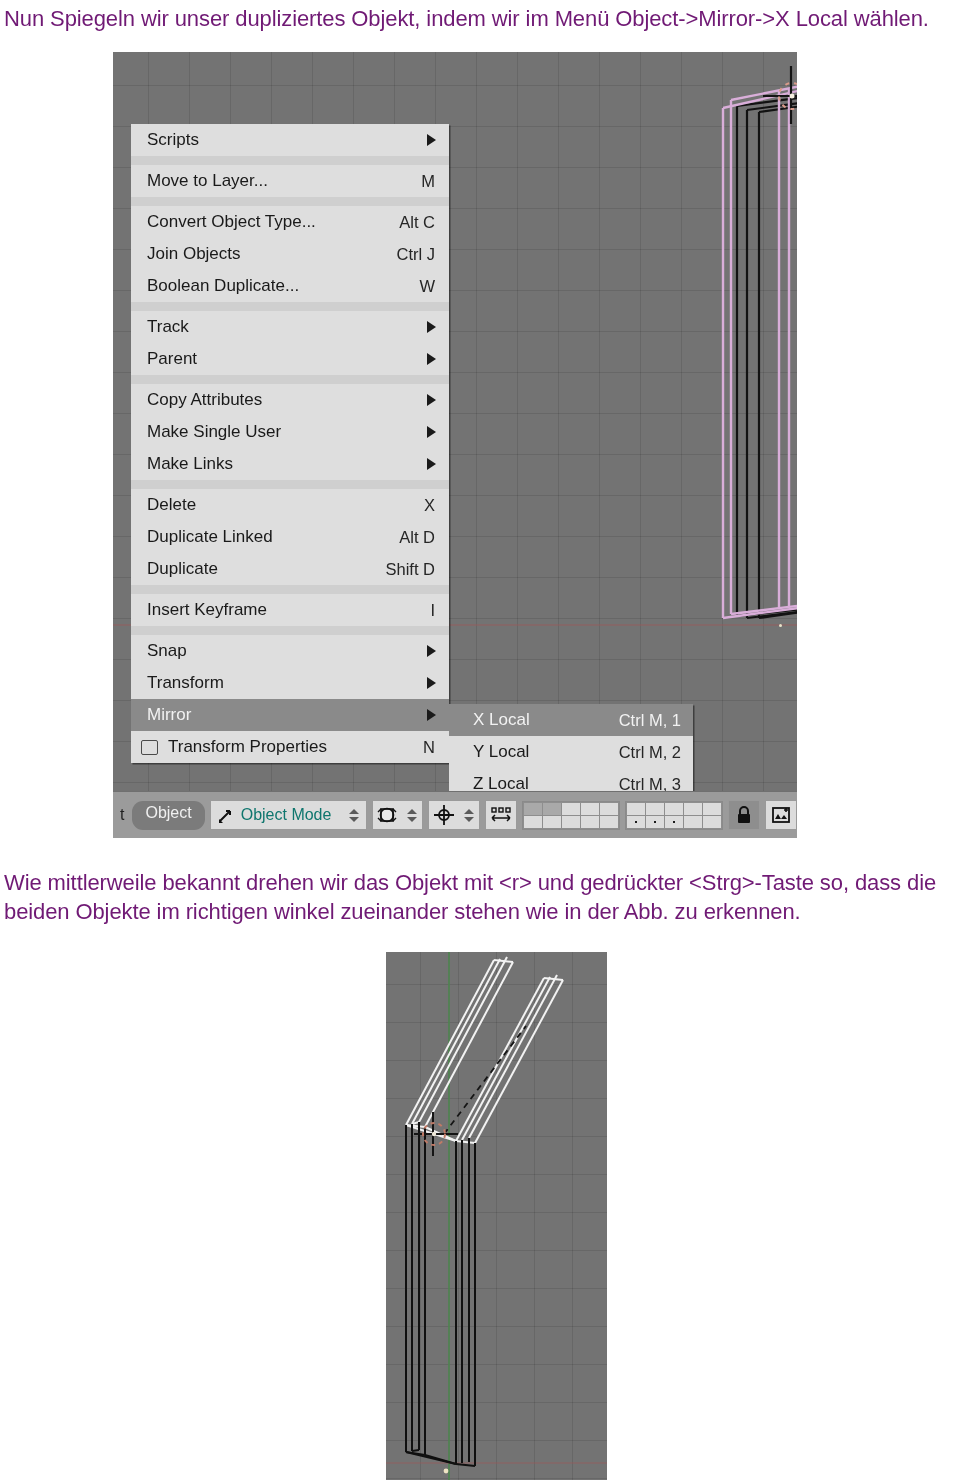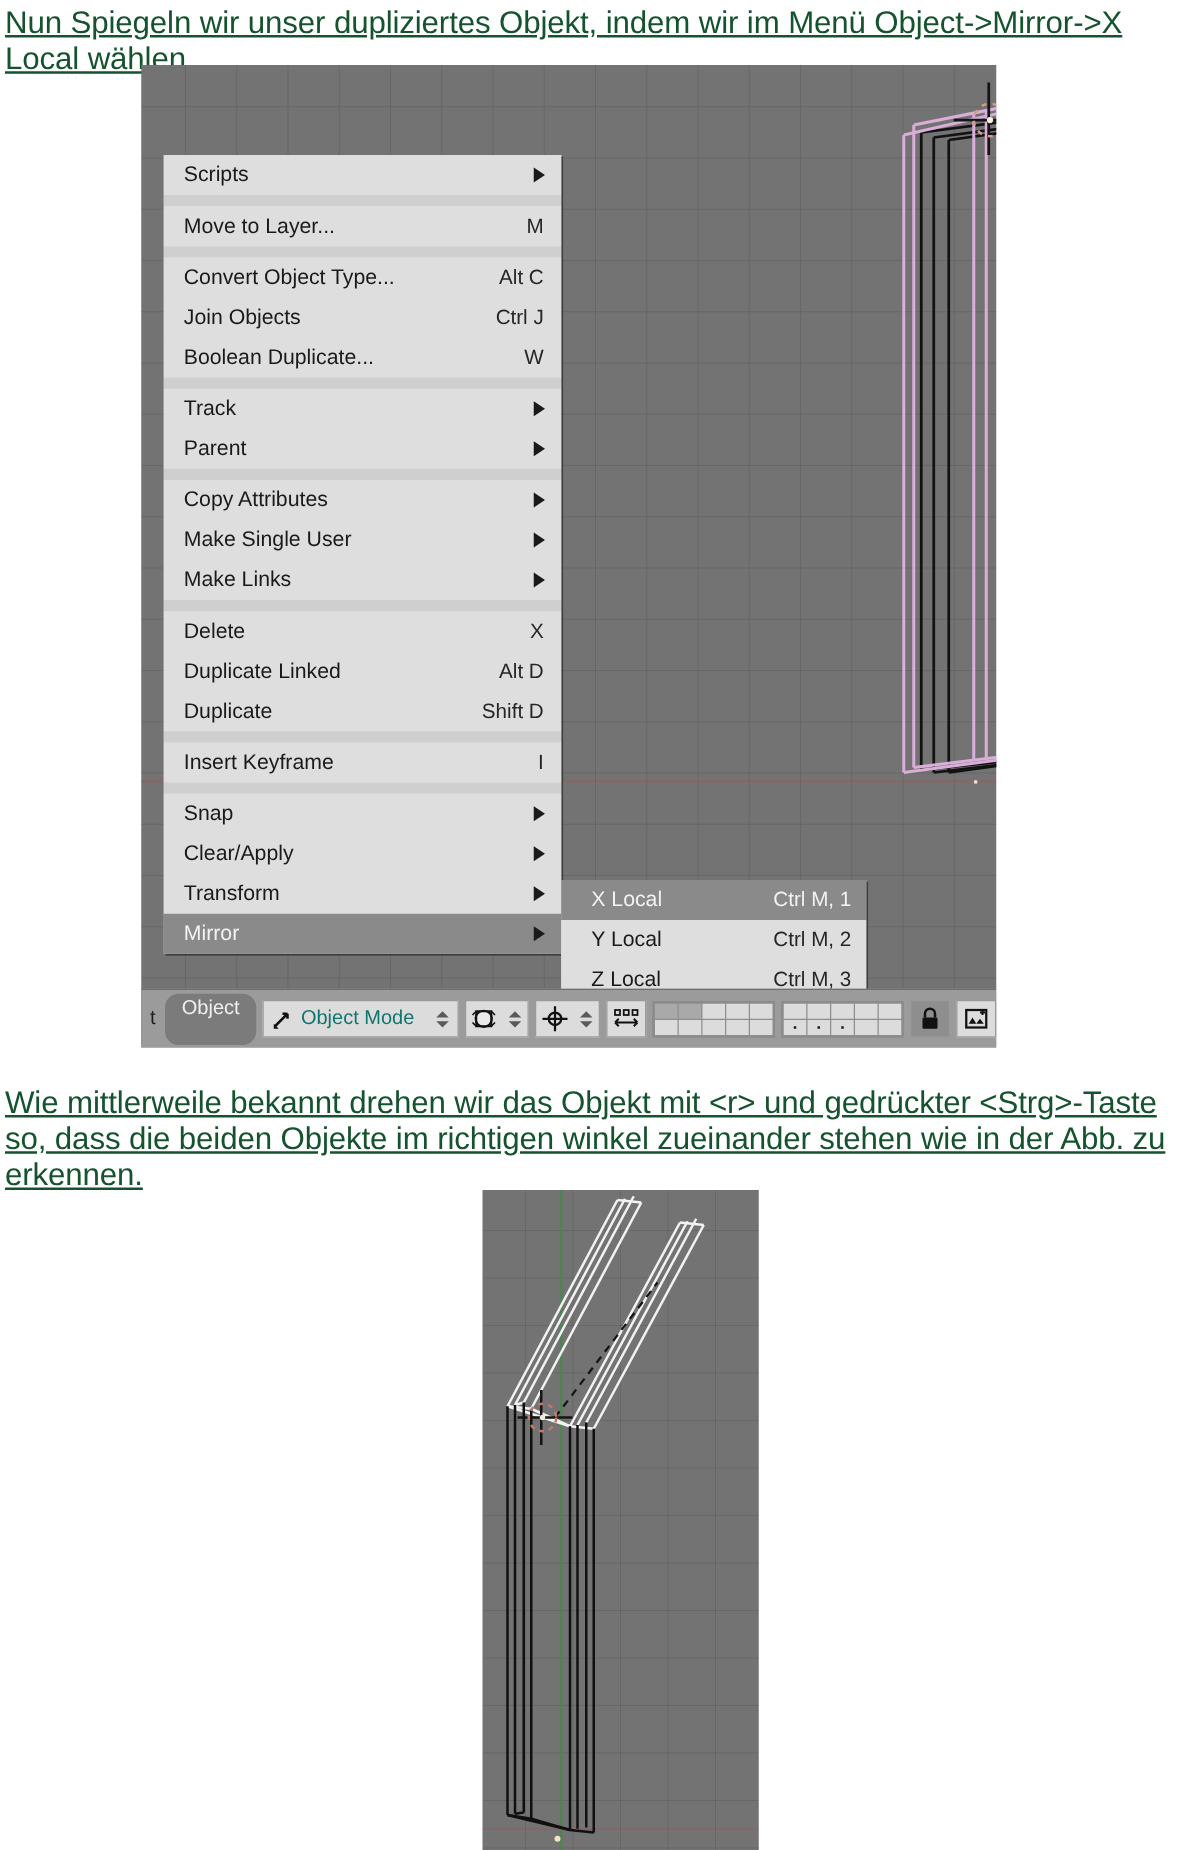--- a/index.html
+++ b/index.html
@@ -11,25 +11,24 @@
     width: 960px;
     height: 1480px;
     position: relative;
     font-family: "Liberation Sans", sans-serif;
     overflow: hidden;
   }
 
   
   .para {
     position: absolute;
-    font-size: 25px;
+    font-size: 22px;
     line-height: 29px;
-    color: #14532d;
+    color: #701a75;
     letter-spacing: -0.1px;
-    text-decoration: underline;
   }
   #intro-para {
     left: 4px;
     top: 4px;
     width: 950px;
   }
   #middle-para {
     left: 4px;
     top: 868px;
     width: 950px;
@@ -155,21 +154,21 @@
   .tb-menu-text {
     font-size: 16px;
     color: #1f1f1f;
     padding: 0 3px;
   }
   .tb-pill {
     background: #7b7b7b;
     color: #f0f0f0;
     border-radius: 11px;
     font-size: 16px;
-    padding: 3px 13px 20px;
+    padding: 3px 13px 8px;
     text-align: center;
   }
   .tb-field {
     background: #dcdcdc;
     border: 1px solid #9a9a9a;
     height: 28px;
     display: flex;
     align-items: center;
     font-size: 16px;
     color: #0f766e;
@@ -378,30 +377,31 @@
       <span class="mi-label">Insert Keyframe</span>
       <span class="mi-key">I</span>
     </div>
     <div class="menu-sep"></div>
 
     <div class="menu-item">
       <span class="mi-label">Snap</span>
       <span class="arrow-right"></span>
     </div>
     <div class="menu-item">
-      <span class="mi-label">Clear/Apply</span>
-      <span class="arrow-right"></span>
-    </div>
-    <div class="menu-item">
       <span class="mi-label">Transform</span>
       <span class="arrow-right"></span>
     </div>
     <div class="menu-item highlight">
       <span class="mi-label">Mirror</span>
       <span class="arrow-right"></span>
+    </div>
+    <div class="menu-item">
+      <span class="chk-box"></span>
+      <span class="mi-label">Transform Properties</span>
+      <span class="mi-key">N</span>
     </div>
   </div>
 
   <div id="mirror-submenu">
     <div class="menu-item highlight">
       <span class="mi-label">X Local</span>
       <span class="mi-key">Ctrl M, 1</span>
     </div>
     <div class="menu-item">
       <span class="mi-label">Y Local</span>

